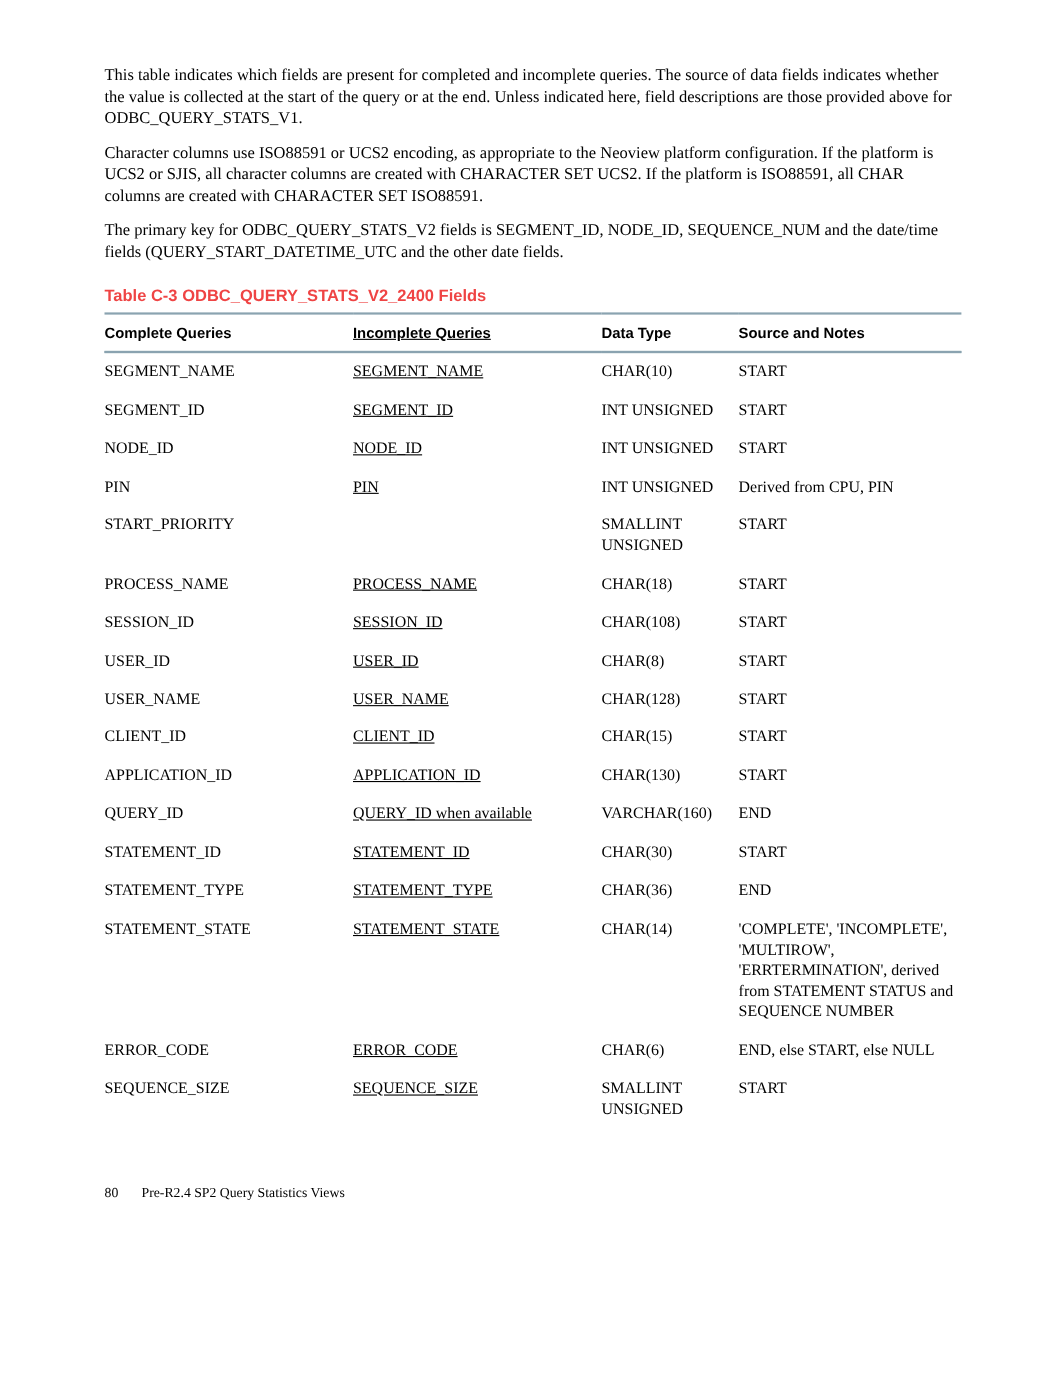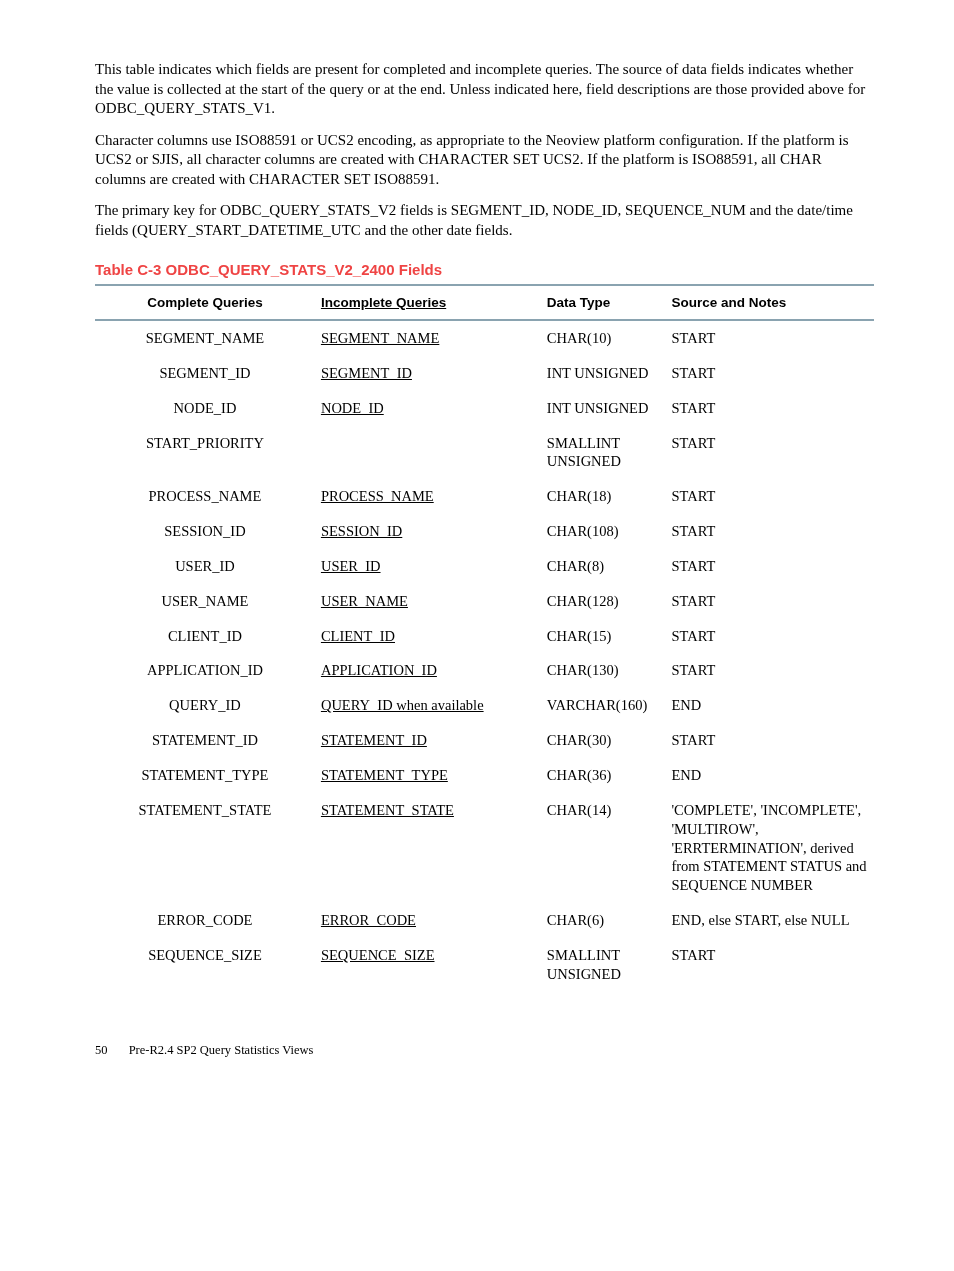--- a/index.html
+++ b/index.html
@@ -37,21 +37,21 @@
       font-family: Arial, Helvetica, sans-serif;
       font-weight: bold;
       font-size: 13.5px;
       padding: 8px 6px 8px 0;
       vertical-align: top;
     }
     tbody td {
       padding: 8px 6px 8px 0;
       vertical-align: top;
     }
-    .col1 { width: 29%; text-align: center; }
+    .col1 { width: 29%; }
     .col2 { width: 29%; text-decoration: underline; }
     .col3 { width: 16%; }
     .col4 { width: 26%; }
     .footer {
       margin-top: 50px;
       font-size: 12.5px;
     }
     .footer .pagenum { margin-right: 18px; }
   </style>
 </head>
@@ -83,20 +83,26 @@
         <td class="col1">SEGMENT_ID</td>
         <td class="col2">SEGMENT_ID</td>
         <td class="col3">INT UNSIGNED</td>
         <td class="col4">START</td>
       </tr>
       <tr>
         <td class="col1">NODE_ID</td>
         <td class="col2">NODE_ID</td>
         <td class="col3">INT UNSIGNED</td>
         <td class="col4">START</td>
+      </tr>
+      <tr>
+        <td class="col1">PIN</td>
+        <td class="col2">PIN</td>
+        <td class="col3">INT UNSIGNED</td>
+        <td class="col4">Derived from CPU, PIN</td>
       </tr>
       <tr>
         <td class="col1">START_PRIORITY</td>
         <td class="col2"></td>
         <td class="col3">SMALLINT UNSIGNED</td>
         <td class="col4">START</td>
       </tr>
       <tr>
         <td class="col1">PROCESS_NAME</td>
         <td class="col2">PROCESS_NAME</td>
@@ -166,15 +172,15 @@
       <tr>
         <td class="col1">SEQUENCE_SIZE</td>
         <td class="col2">SEQUENCE_SIZE</td>
         <td class="col3">SMALLINT UNSIGNED</td>
         <td class="col4">START</td>
       </tr>
     </tbody>
 </table>
 
 <div class="footer">
-  <span class="pagenum">50</span>
+  <span class="pagenum">80</span>
   <span>Pre-R2.4 SP2 Query Statistics Views</span>
 </div>
 
 </body></html>

